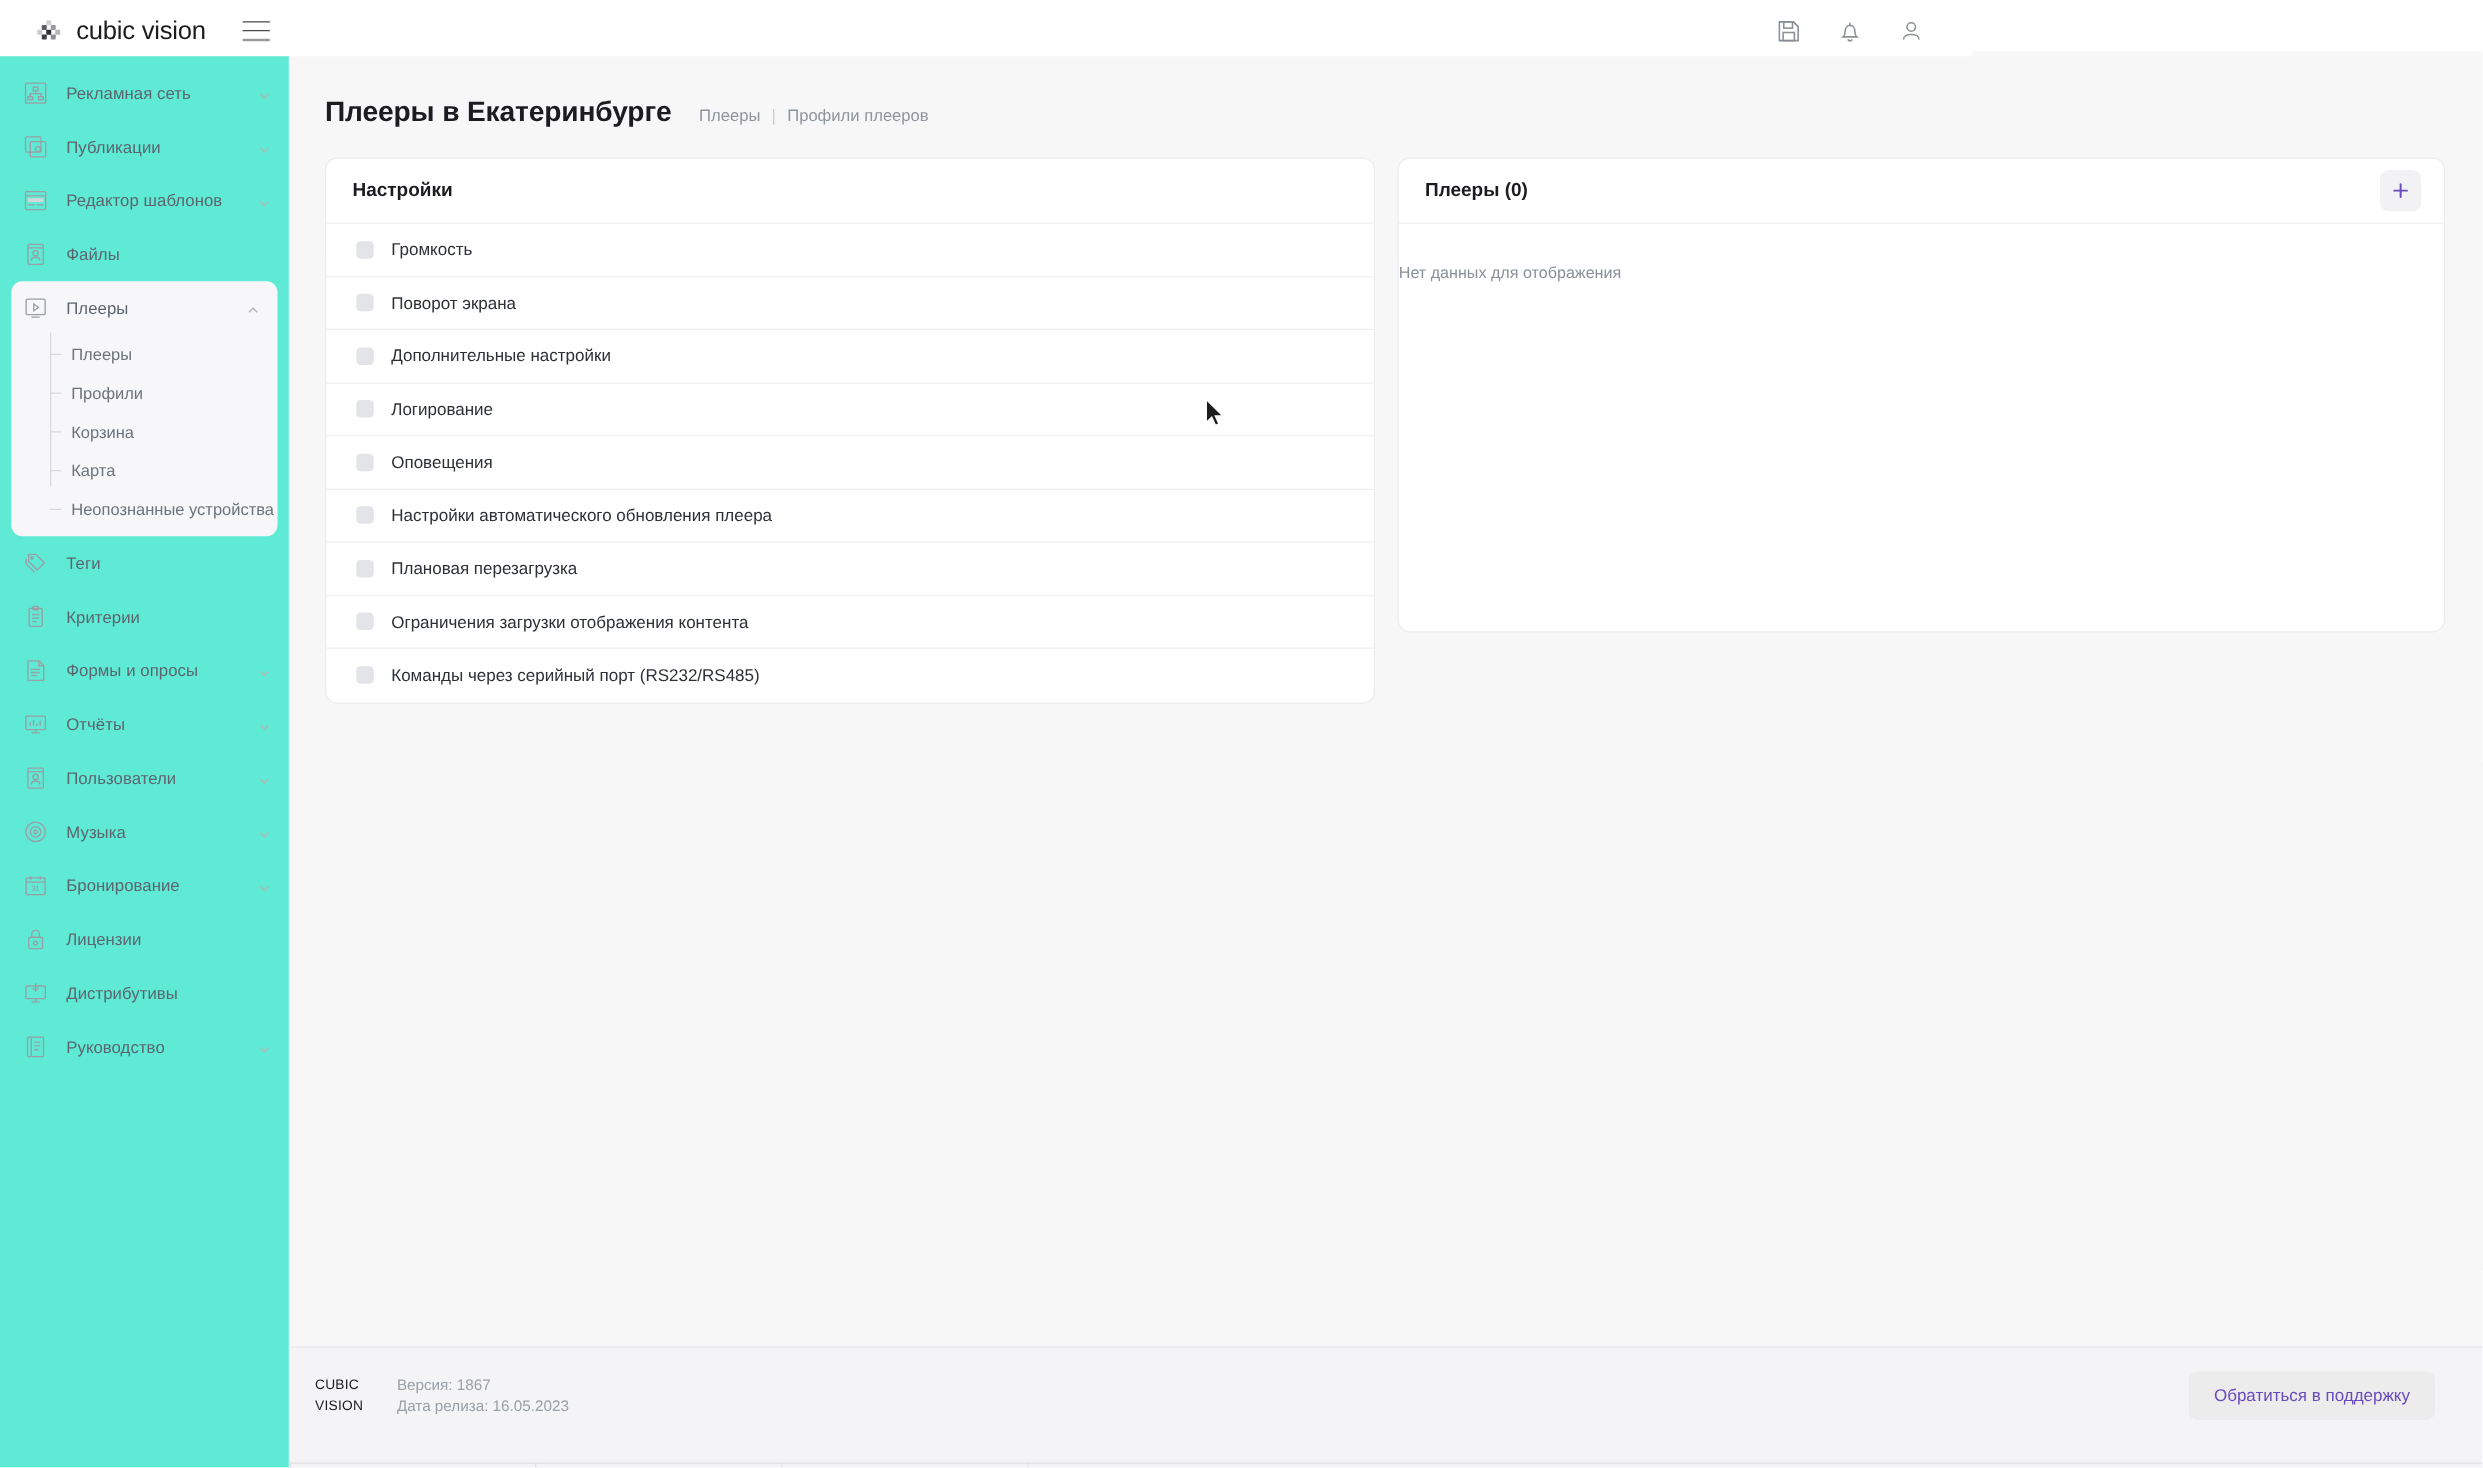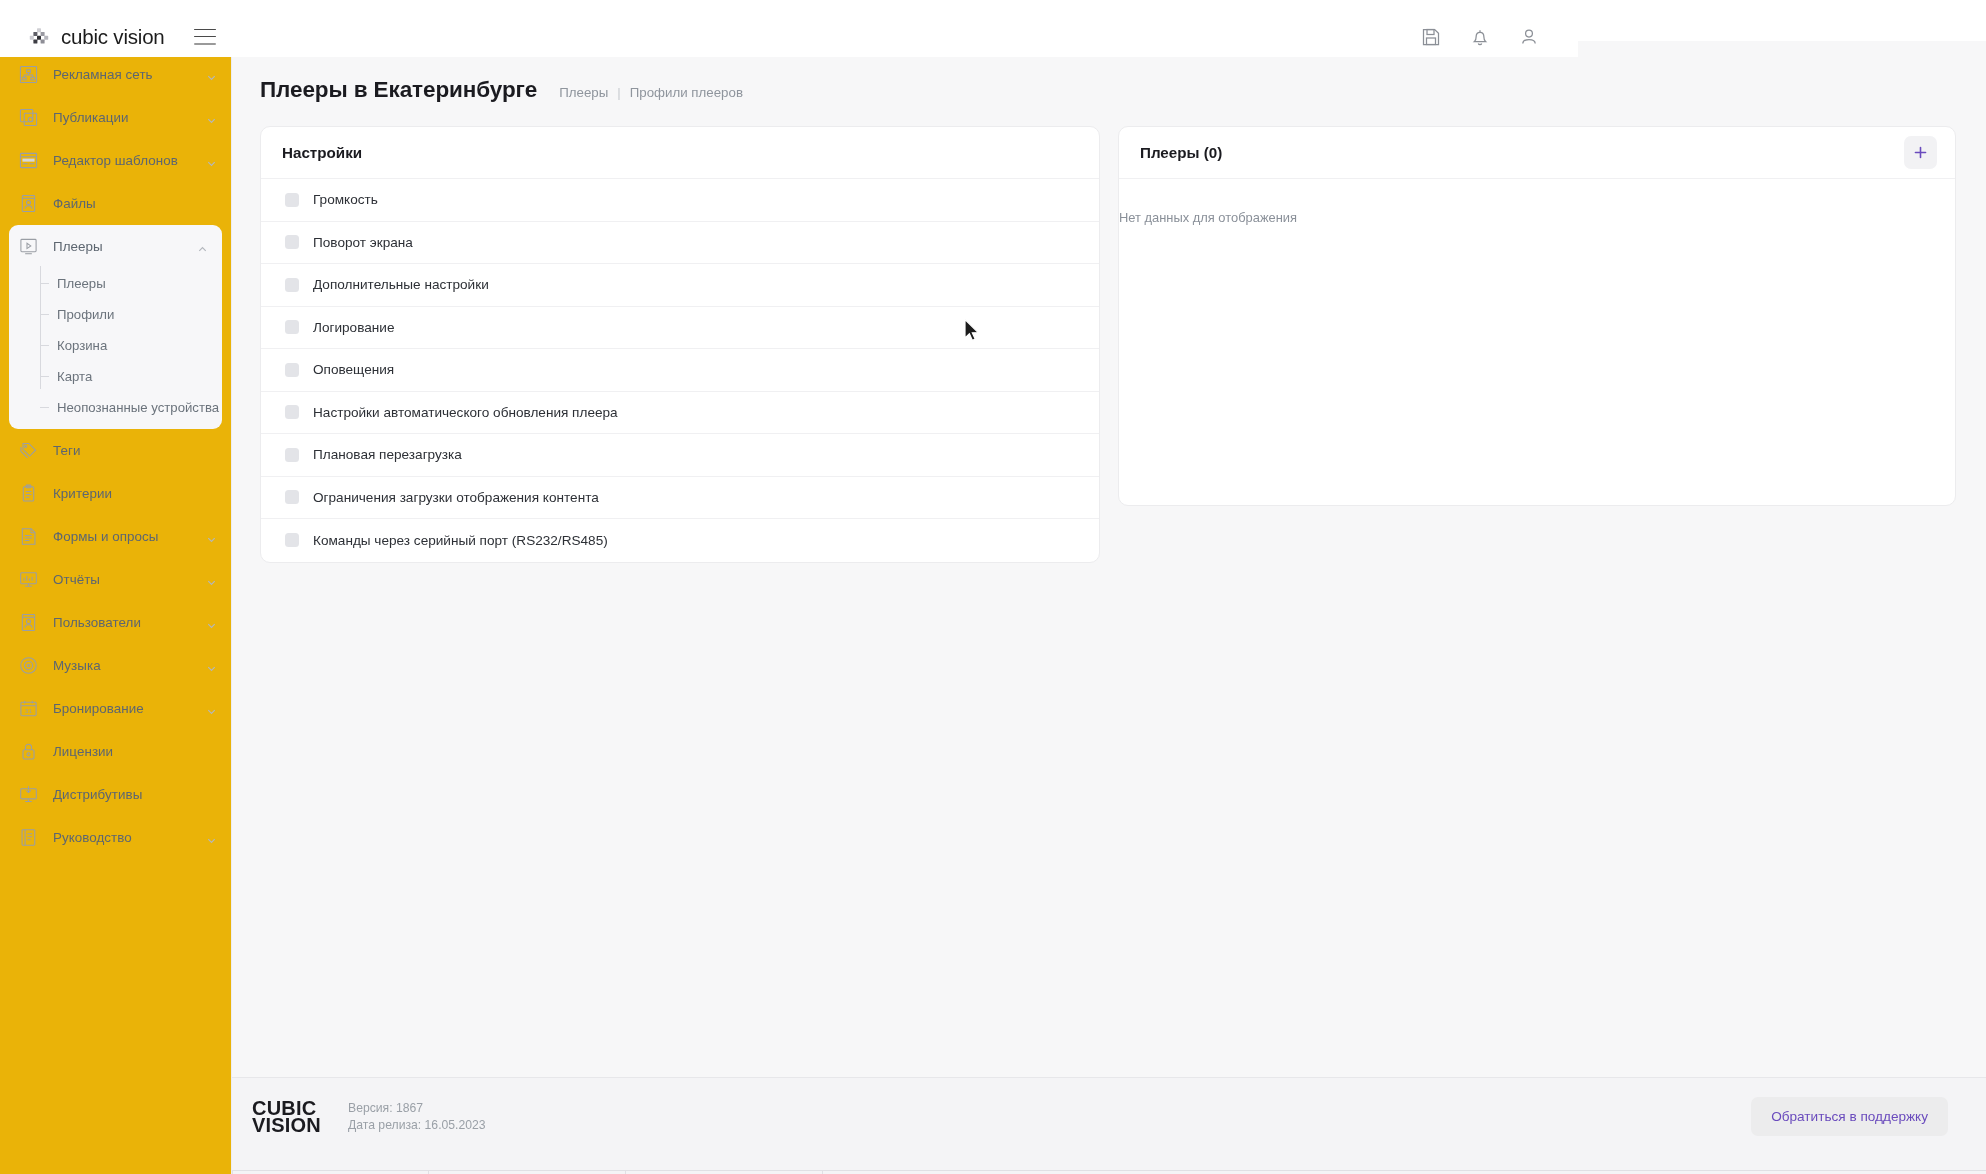--- a/index.html
+++ b/index.html
@@ -6,21 +6,21 @@
   html, body {
     width: 1986px; height: 1174px;
     font-family: "Liberation Sans", "DejaVu Sans", sans-serif;
     background: #ffffff;
     overflow: hidden;
   }
   body { position: relative; }
 
   
   .topbar {
-    position: absolute; top: 16px; left: 0; width: 1578px; height: 41px;
+    position: absolute; top: 4px; left: 0; width: 1578px; height: 41px;
     background: #ffffff;
     display: flex; align-items: center;
     z-index: 40;
   }
   .brand { display: flex; align-items: center; gap: 11px; margin-left: 28px; }
   .brand-logo { width: 22px; height: 22px; position: relative; }
   .brand-name {
     font-size: 20.5px; color: #1c1c1c; letter-spacing: -0.2px; font-weight: 400;
   }
   .hamburger {
@@ -33,21 +33,21 @@
 
   .topbar-right {
     margin-left: auto; margin-right: 38px;
     display: flex; align-items: center; gap: 27px;
   }
   .topbar-right .ticon { width: 22px; height: 22px; cursor: pointer; display:block; }
 
   
   .sidebar {
     position: absolute; top: 41px; left: 0; width: 232px; height: 1133px;
-    background: #eab308;
+    background: #5eead4;
     border-right: 1px solid #ededf0;
     padding-top: 12px;
     overflow: hidden;
   }
   .nav-item {
     display: flex; align-items: center;
     height: 43px; padding-left: 18px; padding-right: 14px;
     cursor: pointer; position: relative;
   }
   .nav-icon {
@@ -153,21 +153,21 @@
   
   .footer {
     position: absolute; left: 232px; top: 1077px;
     width: 1754px; height: 78px;
     background: #f4f4f6;
     border-top: 1px solid #e7e7ea;
     display:flex; align-items:center;
   }
   .footer-logo {
     margin-left: 20px;
-    font-size: 20px; font-weight: bold; color: #1b1b20;
+    font-size: 11px; font-weight: normal; color: #1b1b20;
     line-height: 17px; letter-spacing: 0.2px;
   }
   .footer-meta { margin-left: 27px; line-height: 17px; }
   .footer-meta div { font-size: 12.2px; color: #9aa0a7; }
   .support-btn {
     margin-left: auto; margin-right: 38px;
     background: #ececed; border: none; border-radius: 7px;
     height: 39px; padding: 0 20px;
     font-size: 13.6px; color: #6a4bbd;
     font-family: "Liberation Sans", sans-serif;

